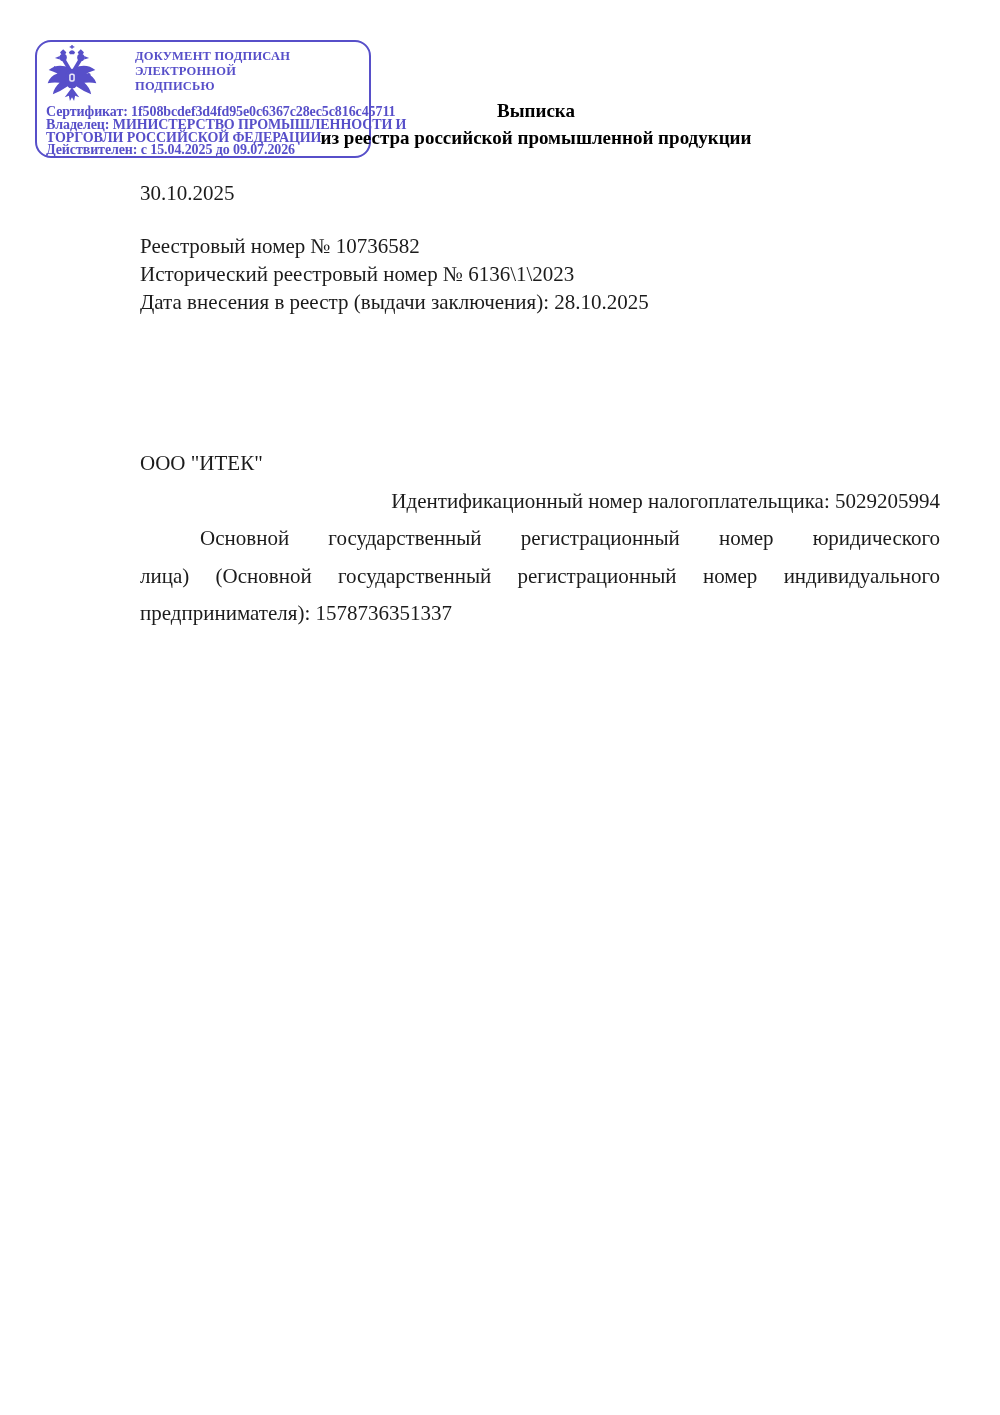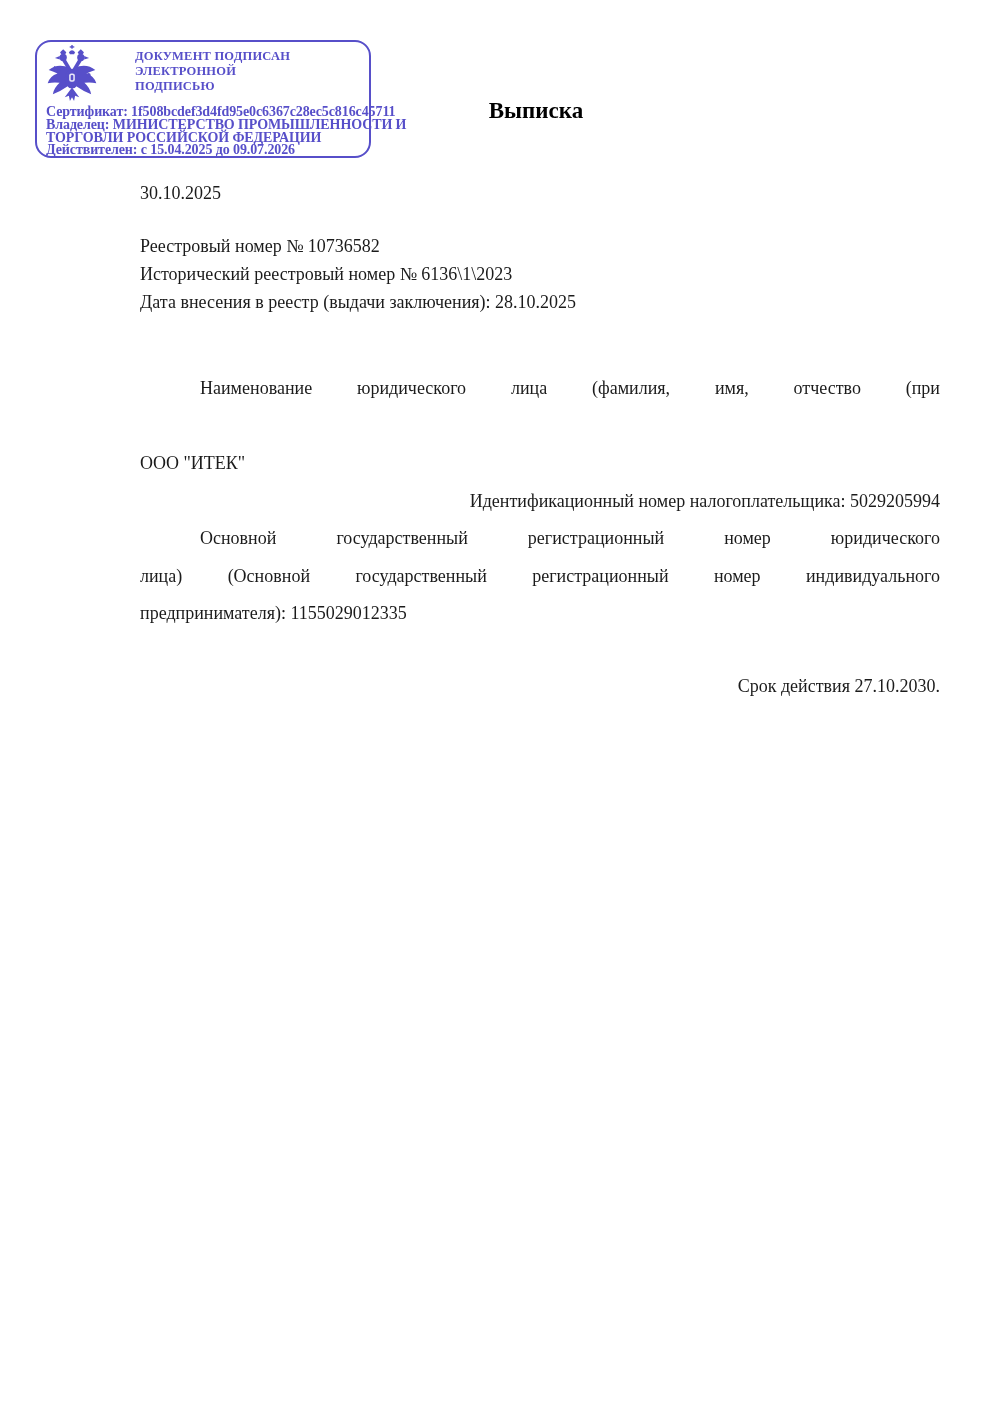--- a/index.html
+++ b/index.html
@@ -19,25 +19,25 @@
     position:absolute;left:98px;top:7px;width:172px;text-align:left;
     font-weight:700;font-size:12.5px;line-height:15px;letter-spacing:.2px;
   }
   .stamp-cert{
     position:absolute;left:9px;top:64px;font-weight:700;font-size:14px;
     line-height:12.8px;white-space:nowrap;letter-spacing:-.1px;
   }
   
   .doc-title{
     position:absolute;left:72px;right:0;top:97px;text-align:center;
-    font-weight:700;font-size:23px;line-height:27px;color:#000;z-index:2;
+    font-weight:700;font-size:19px;line-height:27px;color:#000;z-index:2;
   }
   
   .bline,.jline{
-    position:absolute;left:140px;width:800px;font-size:18px;line-height:27px;
+    position:absolute;left:140px;width:800px;font-size:21px;line-height:27px;
     box-sizing:border-box;color:var(--ink);
   }
   .bline{white-space:nowrap;}
   .jline{text-align:justify;text-align-last:justify;}
   .indent{padding-left:60px;text-align:right;}
   .t-date{top:180px;}
   .t-reg1{top:233px;}
   .t-reg2{top:261px;}
   .t-reg3{top:289px;}
   .t-p1l1{top:375px;}
@@ -95,32 +95,31 @@
     <div class="stamp-cert">
       <div>Сертификат: 1f508bcdef3d4fd95e0c6367c28ec5c816c45711</div>
       <div>Владелец: МИНИСТЕРСТВО ПРОМЫШЛЕННОСТИ И</div>
       <div>ТОРГОВЛИ РОССИЙСКОЙ ФЕДЕРАЦИИ</div>
       <div>Действителен: с 15.04.2025 до 09.07.2026</div>
     </div>
   </div>
 
   <div class="doc-title">
     <div>Выписка</div>
+    <div>из реестра российской промышленной продукции</div>
   </div>
 
   <div class="bline t-date">30.10.2025</div>
 
   <div class="bline t-reg1">Реестровый номер № 10736582</div>
   <div class="bline t-reg2">Исторический реестровый номер № 6136\1\2023</div>
   <div class="bline t-reg3">Дата внесения в реестр (выдачи заключения): 28.10.2025</div>
 
-  <div class="jline indent t-p1l1">Наименование юридического лица (фамилия, имя, отчество (при</div>
   <div class="bline t-comp">ООО "ИТЕК"</div>
 
   <div class="bline indent t-inn">Идентификационный номер налогоплательщика: 5029205994</div>
 
   <div class="jline indent t-p2l1">Основной государственный регистрационный номер юридического</div>
   <div class="jline t-p2l2">лица) (Основной государственный регистрационный номер индивидуального</div>
-  <div class="bline t-p2l3">предпринимателя): 1155029012335</div>
+  <div class="bline t-p2l3">предпринимателя): 1578736351337</div>
 
-  <div class="bline indent t-val">Срок действия 27.10.2030.</div>
 
 </div>
 
 </body></html>

